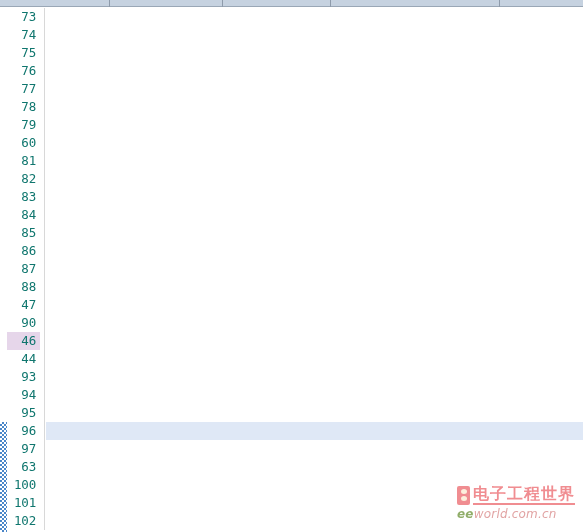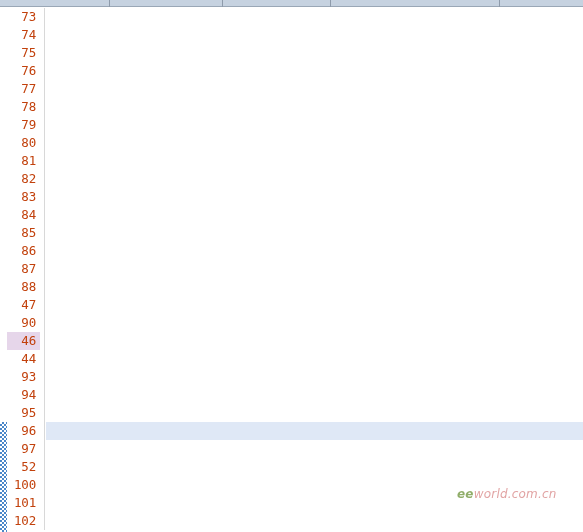--- a/index.html
+++ b/index.html
@@ -31,21 +31,21 @@
     background-position:0 0,2px 2px;
   }
 
   
   .rows{position:absolute;left:0;top:8px;width:583px;}
   .row{position:relative;height:18px;line-height:18px;white-space:pre;}
 
   .gutter{
     position:absolute;left:7px;top:0;width:33px;height:18px;
     text-align:right;padding-right:4px;box-sizing:border-box;
-    color:#c2410c;font-size:12.5px;letter-spacing:-0.2px;
+    color:#0f766e;font-size:12.5px;letter-spacing:-0.2px;
     background:#ffffff;
   }
   .gutter.marked{background:#e6d6ea;}
   .gsep{position:absolute;left:44px;top:0;width:1px;height:18px;background:#d8d8d8;}
   .row.current .curbg{
     position:absolute;left:46px;top:0;width:537px;height:18px;background:#dfe8f6;
   }
 
   
   .wm{
@@ -84,43 +84,50 @@
   <div class="changebar" id="changebar" style="top: 422px; height: 110px;"></div>
 
   <div class="rows" id="rows">
       <div class="row"><div class="gutter">73</div><div class="gsep"></div></div>
       <div class="row"><div class="gutter">74</div><div class="gsep"></div></div>
       <div class="row"><div class="gutter">75</div><div class="gsep"></div></div>
       <div class="row"><div class="gutter">76</div><div class="gsep"></div></div>
       <div class="row"><div class="gutter">77</div><div class="gsep"></div></div>
       <div class="row"><div class="gutter">78</div><div class="gsep"></div></div>
       <div class="row"><div class="gutter">79</div><div class="gsep"></div></div>
-      <div class="row"><div class="gutter">80</div><div class="gsep"></div></div>
+      <div class="row"><div class="gutter">60</div><div class="gsep"></div></div>
       <div class="row"><div class="gutter">81</div><div class="gsep"></div></div>
       <div class="row"><div class="gutter">82</div><div class="gsep"></div></div>
       <div class="row"><div class="gutter">83</div><div class="gsep"></div></div>
       <div class="row"><div class="gutter">84</div><div class="gsep"></div></div>
       <div class="row"><div class="gutter">85</div><div class="gsep"></div></div>
       <div class="row"><div class="gutter">86</div><div class="gsep"></div></div>
       <div class="row"><div class="gutter">87</div><div class="gsep"></div></div>
       <div class="row"><div class="gutter">88</div><div class="gsep"></div></div>
       <div class="row"><div class="gutter">47</div><div class="gsep"></div></div>
       <div class="row"><div class="gutter">90</div><div class="gsep"></div></div>
       <div class="row"><div class="gutter marked">46</div><div class="gsep"></div></div>
       <div class="row"><div class="gutter">44</div><div class="gsep"></div></div>
       <div class="row"><div class="gutter">93</div><div class="gsep"></div></div>
       <div class="row"><div class="gutter">94</div><div class="gsep"></div></div>
       <div class="row"><div class="gutter">95</div><div class="gsep"></div></div>
       <div class="row current"><div class="gutter">96</div><div class="gsep"></div><div class="curbg"></div></div>
       <div class="row"><div class="gutter">97</div><div class="gsep"></div></div>
-      <div class="row"><div class="gutter">52</div><div class="gsep"></div></div>
+      <div class="row"><div class="gutter">63</div><div class="gsep"></div></div>
       <div class="row"><div class="gutter">100</div><div class="gsep"></div></div>
       <div class="row"><div class="gutter">101</div><div class="gsep"></div></div>
       <div class="row"><div class="gutter">102</div><div class="gsep"></div></div>
     </div>
 
   <div class="wm">
+    <div class="wmtop">
+      <div class="wmblk">
+          <i></i>
+          <i></i>
+        </div>
+      <div class="wmcn">电子工程世界</div>
+    </div>
     <div class="wmen">
       <b>ee</b><span>world.com.cn</span>
     </div>
   </div>
 
 </div>
 
 </body></html>

